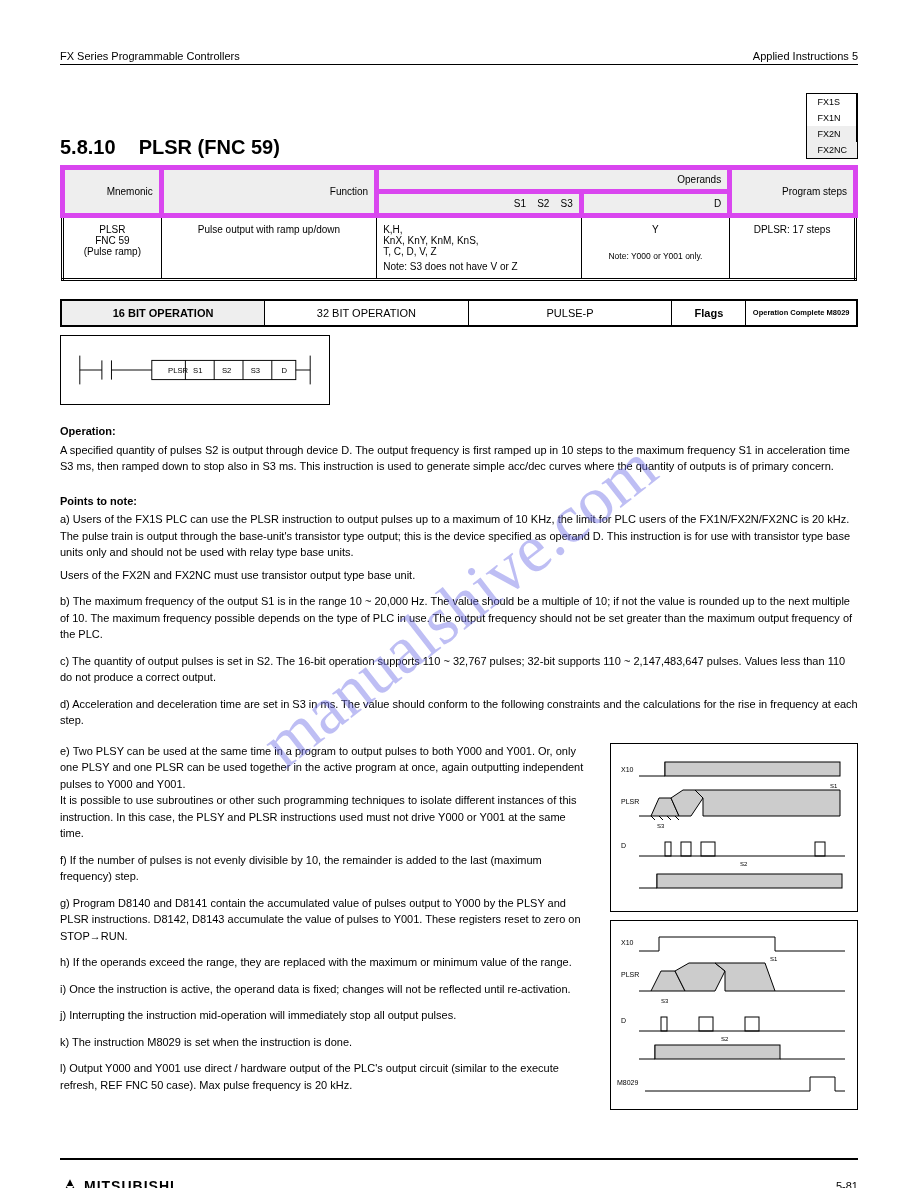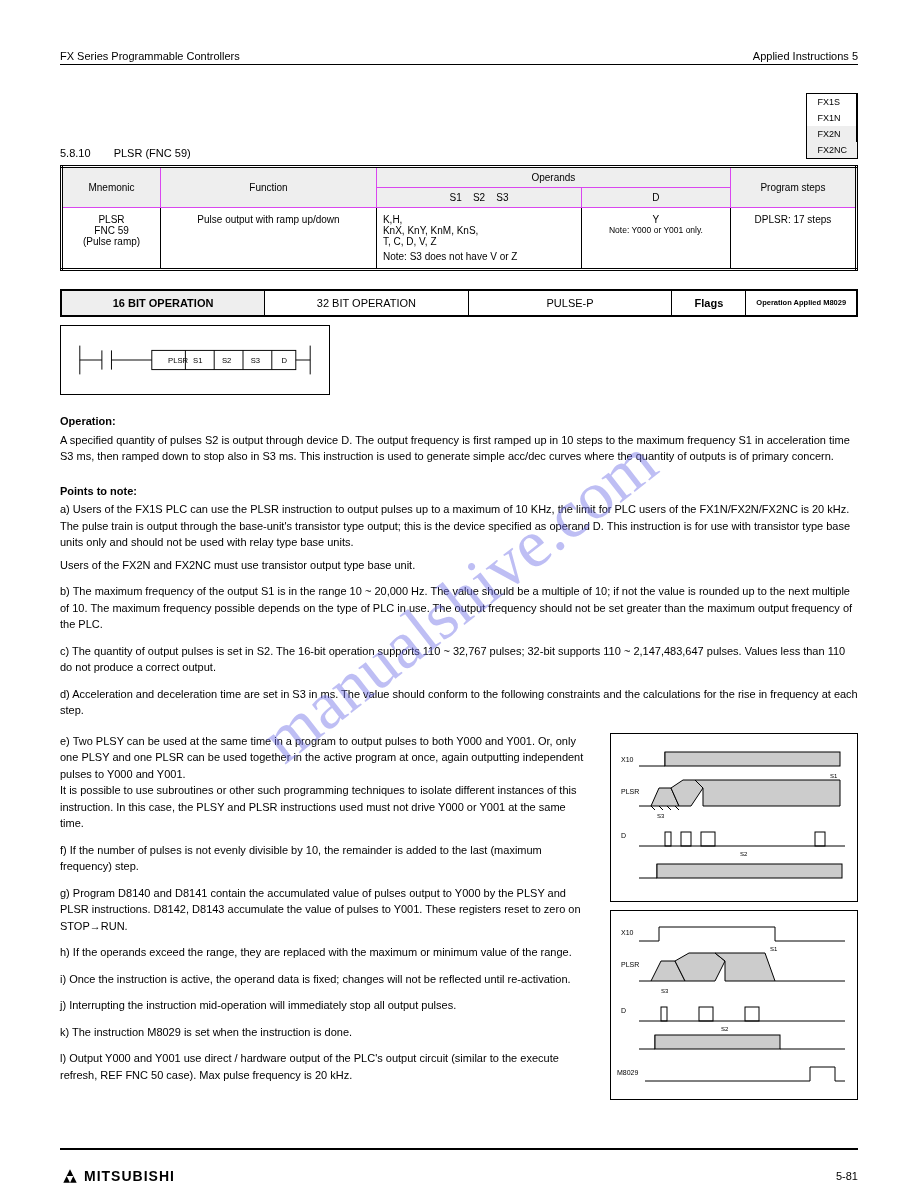--- a/index.html
+++ b/index.html
@@ -23,33 +23,33 @@
     font-size: 11px;
     margin-bottom: 2px;
   }
   .hr-top { border: none; border-top: 1px solid #000; margin: 2px 0 6px 0; }
   .section-row {
     display: flex;
     justify-content: space-between;
     align-items: flex-end;
     margin-top: 28px;
   }
-  .section-title { font-weight: normal; font-size: 11px; }
+  .section-title { font-weight: bold; font-size: 20px; }
   .chip-row { display: flex; border: 1px solid #000; flex-direction: column; }
   .chip { padding: 3px 10px; font-size: 9px; border-right: 1px solid #000; }
   .chip:last-child { border-right: none; text-align: center; }
   .chip.shade { background: #eee; }
   .main-table {
     border: 3px double #000;
     margin-top: 6px;
     border-collapse: collapse;
     width: 100%;
     font-size: 10px;
   }
-  .main-table th { background: #eee; font-weight: normal; padding: 4px 6px; border: 1px solid #d946ef; }
+  .main-table th { background: #eee; font-weight: normal; padding: 4px 6px; border: 5px solid #d946ef; text-align: right; }
   .main-table td { padding: 6px; border: 1px solid #000; vertical-align: top; text-align: center; }
   .ops-table {
     border: 2px solid #000;
     border-collapse: collapse;
     width: 100%;
     margin-top: 18px;
     font-size: 11px;
   }
   .ops-table td { border: 1px solid #000; padding: 6px 4px; text-align: center; }
   .ops-table .shade { background: #eee; font-weight: bold; }
@@ -140,35 +140,35 @@
       </td>
       <td>Pulse output with ramp up/down</td>
       <td style="text-align:left">
         <div style="white-space:pre-line">K,H,
 KnX, KnY, KnM, KnS,
 T, C, D, V, Z</div>
         <div style="margin-top:4px">Note: S3 does not have V or Z</div>
       </td>
       <td>
         <div>Y</div>
-        <div style="font-size:8.5px;margin-top:0">Note: Y000 or Y001 only.</div>
+        <div style="font-size:8.5px;margin-top:16px">Note: Y000 or Y001 only.</div>
       </td>
       <td>DPLSR: 17 steps</td>
     </tr>
   </tbody>
     </table>
 
   <table class="ops-table">
     <tbody>
         <tr>
       <td class="shade" style="width:22%">16 BIT OPERATION</td>
       <td style="width:22%">32 BIT OPERATION</td>
       <td style="width:22%">PULSE-P</td>
       <td class="flags" style="width:8%">Flags</td>
-      <td class="small" style="width:12%">Operation Applied M8029</td>
+      <td class="small" style="width:12%">Operation Complete M8029</td>
     </tr>
   </tbody>
     </table>
 
   <div class="ladder-box">
     <svg class="ladder-svg" viewBox="0 0 250 50">
       <line x1="5" y1="10" x2="5" y2="40" stroke="#000"></line>
       <line x1="245" y1="10" x2="245" y2="40" stroke="#000"></line>
       <line x1="5" y1="25" x2="28" y2="25" stroke="#000"></line>
       <line x1="28" y1="15" x2="28" y2="35" stroke="#000"></line>

